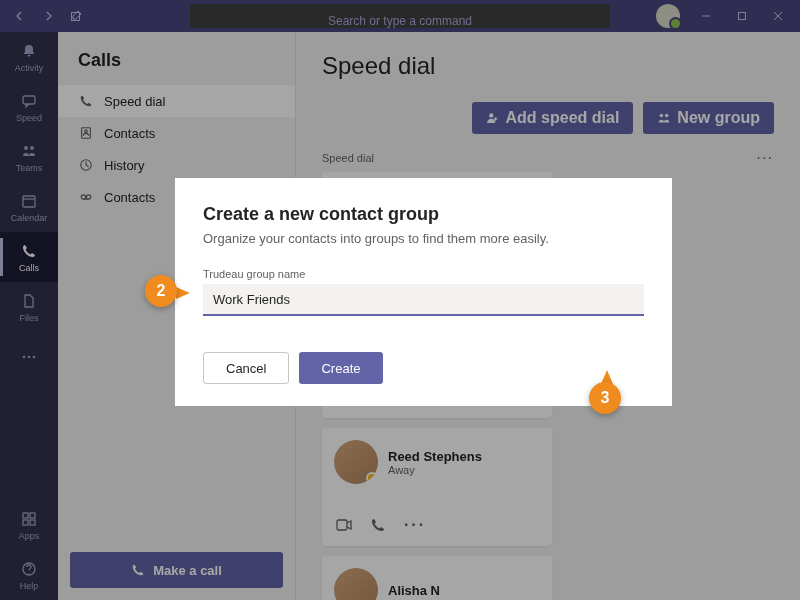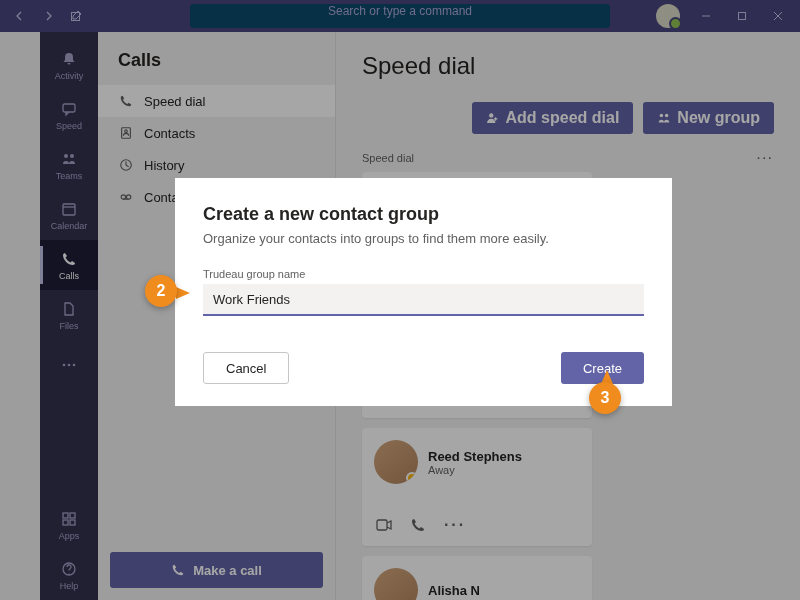--- a/index.html
+++ b/index.html
@@ -1,29 +1,29 @@
 <!DOCTYPE html>
 <html><head>
 <meta charset="utf-8">
 <style>
 * { margin: 0; padding: 0; box-sizing: border-box; font-family: "Segoe UI", -apple-system, sans-serif; }
 html, body { width: 800px; height: 600px; overflow: hidden; background: #f3f2f1; }
 
 .title-bar { height: 32px; background: #49467d; display: flex; align-items: center; padding: 0 8px; color: #c4c2e8; position: relative; }
 .title-nav { display: flex; gap: 4px; }
 .nav-btn { width: 24px; height: 24px; display: flex; align-items: center; justify-content: center; cursor: pointer; border-radius: 3px; }
-.search-box { position: absolute; left: 50%; transform: translateX(-50%); width: 420px; height: 24px; background: #0c4a6e; border-radius: 3px; display: flex; align-items: flex-start; justify-content: center; color: #aaa7d8; font-size: 12px; }
+.search-box { position: absolute; left: 50%; transform: translateX(-50%); width: 420px; height: 24px; background: #404040; border-radius: 3px; display: flex; align-items: flex-end; justify-content: center; color: #aaa7d8; font-size: 12px; }
 .title-right { margin-left: auto; display: flex; align-items: center; gap: 12px; }
 .avatar-small { width: 24px; height: 24px; border-radius: 50%; background: #dadac8; position: relative; }
 .avatar-small::after { content: ""; position: absolute; right: -2px; bottom: -2px; width: 9px; height: 9px; background: #92c353; border: 2px solid #49467d; border-radius: 50%; }
 .win-ctrl { display: flex; gap: 8px; }
 .win-btn { width: 28px; height: 24px; display: flex; align-items: center; justify-content: center; cursor: pointer; }
 
 .main { display: flex; height: 568px; }
-.rail { width: 58px; background: #33324f; display: flex; flex-direction: column; align-items: center; padding-top: 8px; color: #a5a3c8; margin-left: 40px; }
+.rail { width: 58px; background: #33324f; display: flex; flex-direction: column; align-items: center; color: #a5a3c8; }
 .rail-item { width: 58px; height: 50px; display: flex; flex-direction: column; align-items: center; justify-content: center; gap: 2px; font-size: 9px; cursor: pointer; position: relative; }
 .rail-item.active { background: #1f1e38; color: #fff; }
 .rail-item.active::before { content: ""; position: absolute; left: 0; top: 6px; bottom: 6px; width: 3px; background: #c4c2e8; }
 .rail-icon { width: 20px; height: 20px; display: flex; align-items: center; justify-content: center; }
 .rail-spacer { flex: 1; }
 
 .side-panel { width: 238px; background: #f3f2f1; border-right: 1px solid #e1dfdd; display: flex; flex-direction: column; }
 .side-header { font-size: 18px; font-weight: 700; color: #252423; padding: 18px 20px 14px; }
 .side-list { flex: 1; }
 .side-item { display: flex; align-items: center; gap: 10px; padding: 8px 20px; font-size: 13px; color: #252423; cursor: pointer; }
@@ -46,21 +46,21 @@
 .card-status { font-size: 11px; color: #616161; }
 .card-actions { display: flex; gap: 18px; color: #616161; align-items: center; padding-left: 2px; }
 .card-action-icon { width: 16px; height: 16px; cursor: pointer; }
 
 .overlay { position: fixed; inset: 0; background: rgba(0,0,0,0.35); z-index: 100; }
 .modal { position: fixed; left: 175px; top: 178px; width: 497px; background: #fff; z-index: 200; padding: 26px 28px 22px; }
 .modal-title { font-size: 18px; font-weight: 700; color: #252423; margin-bottom: 6px; }
 .modal-sub { font-size: 13px; color: #616161; margin-bottom: 22px; }
 .field-label { font-size: 11px; color: #616161; margin-bottom: 4px; }
 .field-input { width: 100%; height: 32px; border: none; border-bottom: 2px solid #6264a7; background: #f3f2f1; padding: 0 10px; font-size: 13px; color: #252423; outline: none; }
-.modal-actions { display: flex; justify-content: space-between; margin-top: 36px; }
+.modal-actions { display: flex; justify-content: flex-start; gap: 10px; margin-top: 36px; }
 .btn { height: 32px; padding: 0 22px; font-size: 13px; border-radius: 3px; display: flex; align-items: center; justify-content: center; cursor: pointer; }
 .btn-sec { background: #fff; border: 1px solid #c8c6c4; color: #252423; }
 .btn-pri { background: #6264a7; color: #fff; }
 
 .callout { position: absolute; width: 32px; height: 32px; background: #f08b1d; border-radius: 50%; color: #fff; font-weight: 700; font-size: 16px; display: flex; align-items: center; justify-content: center; z-index: 300; box-shadow: 0 2px 6px rgba(0,0,0,0.3); }
 .callout-tip { position: absolute; width: 0; height: 0; z-index: 300; }
 #callout-2 { left: 145px; top: 275px; }
 #callout-2-tip { left: 176px; top: 287px; border-top: 6px solid transparent; border-bottom: 6px solid transparent; border-left: 14px solid #f08b1d; }
 #callout-3 { left: 589px; top: 382px; }
 #callout-3-tip { left: 601px; top: 370px; border-left: 6px solid transparent; border-right: 6px solid transparent; border-bottom: 14px solid #f08b1d; }

